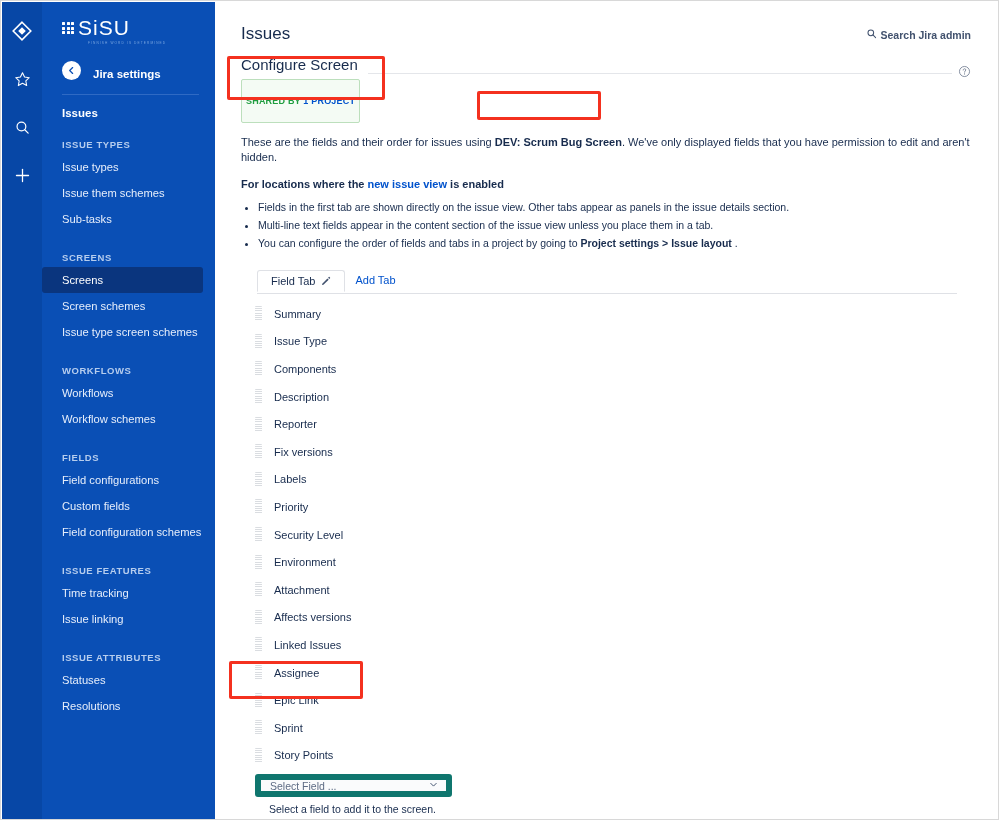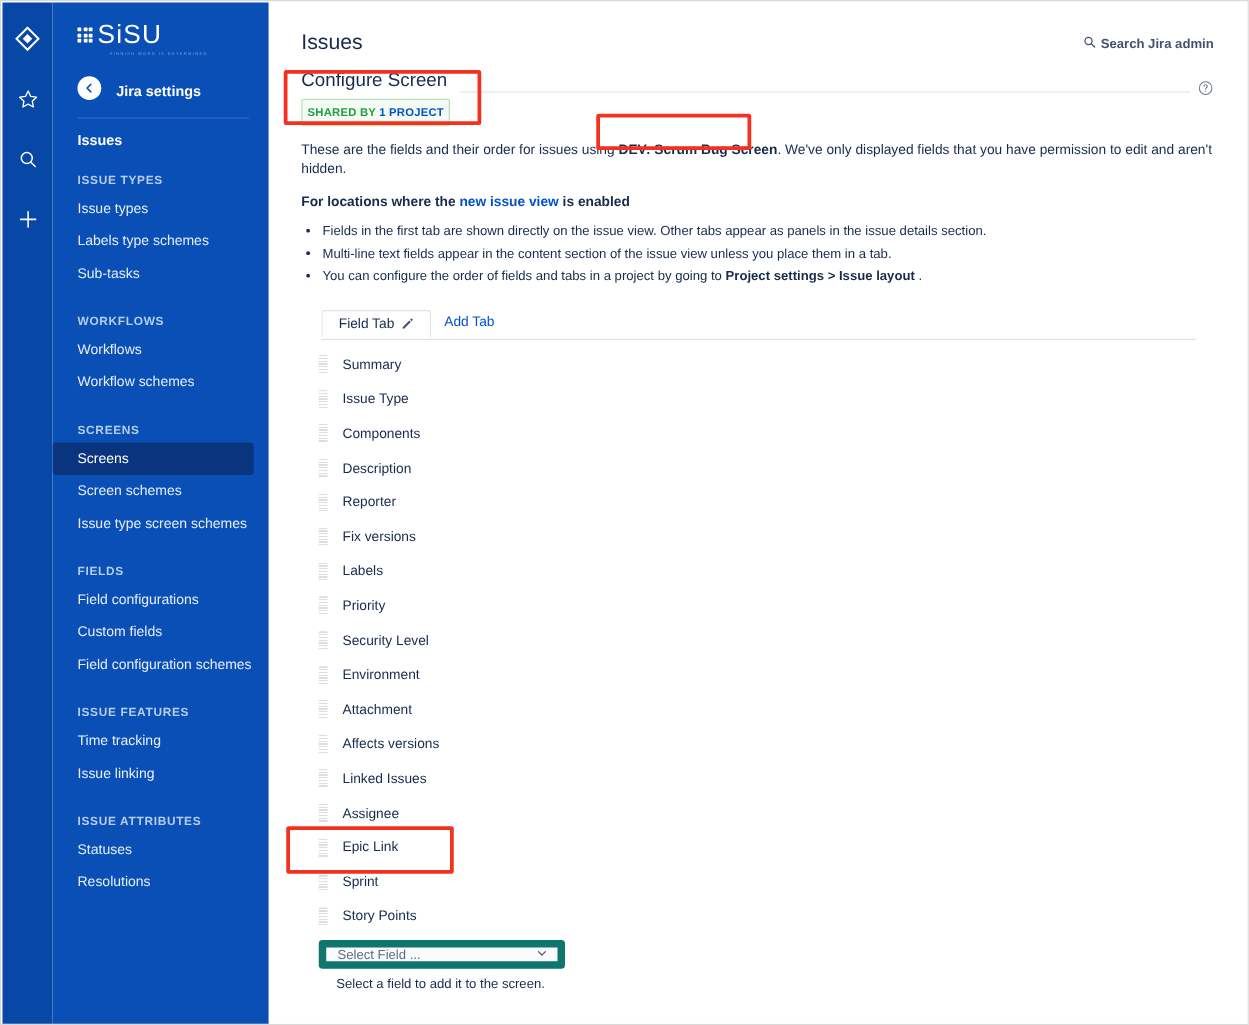--- a/index.html
+++ b/index.html
@@ -129,21 +129,21 @@
     z-index:0;
   }
   .title-mask{background:#fff;position:relative;z-index:1;padding-right:8px;}
   .help-icon{
     position:absolute;right:0;top:8px;z-index:2;background:#fff;
     padding-left:6px;cursor:pointer;color:#6b778c;
   }
   .badge{
     display:inline-block;margin-top:5px;
     border:1px solid #bcdfbc;background:#f4fbf4;border-radius:2px;
-    padding:5px 4px;font-size:9px;font-weight:700;letter-spacing:.2px;
+    padding:16px 4px;font-size:9px;font-weight:700;letter-spacing:.2px;
     white-space:nowrap;
   }
   .badge .g{color:#1f9d3f;}
   .badge .b{color:#0052cc;}
 
   .desc{
     margin-top:12px;font-size:11px;color:#172b4d;line-height:15px;
   }
   .desc .scr{font-weight:700;color:#172b4d;}
   .sub-head{
@@ -278,33 +278,33 @@
     </div>
 
     <div class="sb-sep"></div>
 
     <div class="sb-top-item">Issues</div>
 
     <div id="sidebar-groups">
         <div class="sb-group">
           <div class="sb-heading">ISSUE TYPES</div>
           <div class="sb-item">Issue types</div>
-          <div class="sb-item">Labels type schemes</div>
+          <div class="sb-item">Issue them schemes</div>
           <div class="sb-item">Sub-tasks</div>
-        </div>
-        <div class="sb-group">
-          <div class="sb-heading">WORKFLOWS</div>
-          <div class="sb-item">Workflows</div>
-          <div class="sb-item">Workflow schemes</div>
         </div>
         <div class="sb-group">
           <div class="sb-heading">SCREENS</div>
           <div class="sb-item active">Screens</div>
           <div class="sb-item">Screen schemes</div>
           <div class="sb-item">Issue type screen schemes</div>
+        </div>
+        <div class="sb-group">
+          <div class="sb-heading">WORKFLOWS</div>
+          <div class="sb-item">Workflows</div>
+          <div class="sb-item">Workflow schemes</div>
         </div>
         <div class="sb-group">
           <div class="sb-heading">FIELDS</div>
           <div class="sb-item">Field configurations</div>
           <div class="sb-item">Custom fields</div>
           <div class="sb-item">Field configuration schemes</div>
         </div>
         <div class="sb-group">
           <div class="sb-heading">ISSUE FEATURES</div>
           <div class="sb-item">Time tracking</div>

